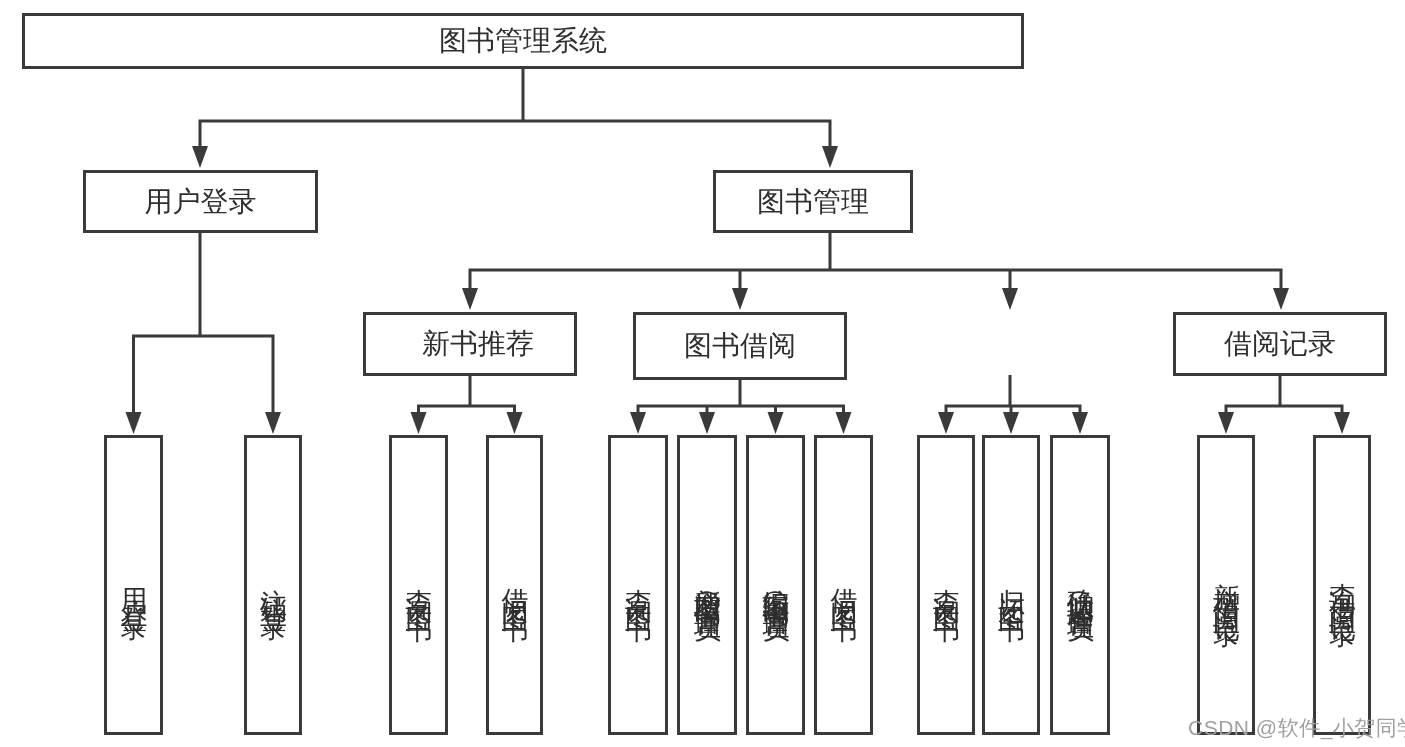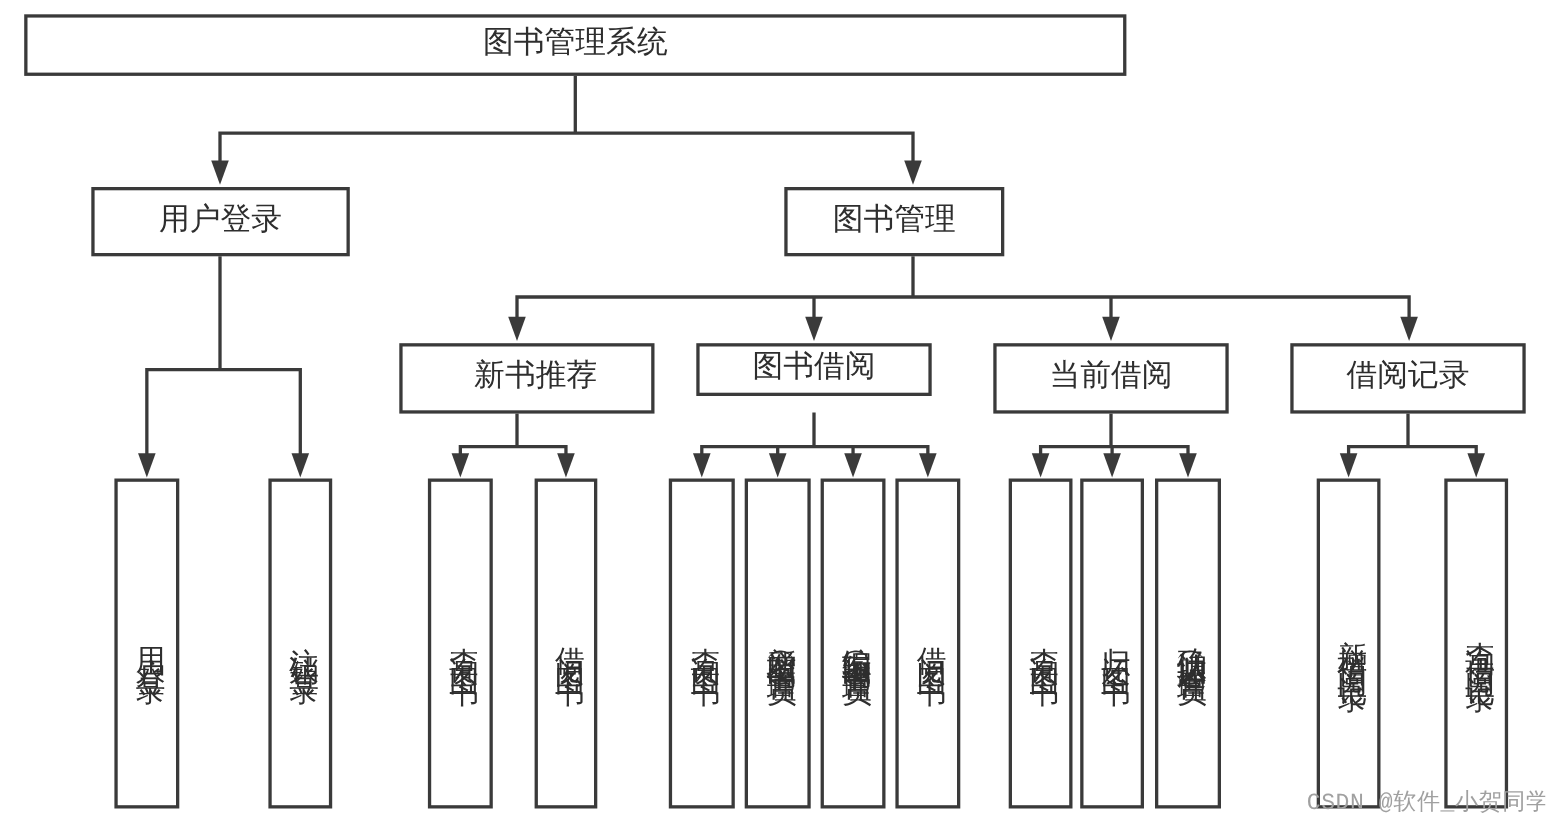--- a/index.html
+++ b/index.html
@@ -6,21 +6,21 @@
     margin: 0;
     padding: 0;
     background: #ffffff;
   }
   #canvas {
     position: relative;
     width: 1405px;
     height: 747px;
     background: #ffffff;
     overflow: hidden;
-    font-family: Liberation Mono, monospace;
+    font-family: Liberation Sans, sans-serif;
   }
   #connectors {
     position: absolute;
     left: 0;
     top: 0;
     width: 1405px;
     height: 747px;
   }
   .box {
     position: absolute;
@@ -95,23 +95,22 @@
       <polygon points="1218,412 1234,412 1226,434"></polygon>
       <polygon points="1334,412 1350,412 1342,434"></polygon>
     </g>
   </svg>
 
   <div class="box" style="left:22px; top:13px; width:1002px; height:56px;">图书管理系统</div>
 
   <div class="box" style="left:83px; top:170px; width:235px; height:63px;">用户登录</div>
   <div class="box" style="left:713px; top:170px; width:200px; height:63px;">图书管理</div>
 
-  <div class="box" style="left:363px; top:312px; width:232px; height:64px;padding-left:16px;">新书推荐</div>
-  <div class="box" style="left:633px; top:312px; width:214px; height:48px;">图书借阅</div>
-  <div class="box" style="left:903px; top:312px; width:214px; height:64px;">当前借阅</div>
+  <div class="box" style="left:363px; top:312px; width:214px; height:64px;padding-left:16px;">新书推荐</div>
+  <div class="box" style="left:633px; top:312px; width:214px; height:68px;">图书借阅</div>
   <div class="box" style="left:1173px; top:312px; width:214px; height:64px;">借阅记录</div>
 
   <div class="box leaf" style="left:104px; top:435px; width:59px; height:300px;">用户登录</div>
   <div class="box leaf" style="left:244px; top:435px; width:58px; height:300px;">注销登录</div>
 
   <div class="box leaf" style="left:389px; top:435px; width:59px; height:300px;">查询图书</div>
   <div class="box leaf" style="left:486px; top:435px; width:57px; height:300px;">借阅图书</div>
 
   <div class="box leaf" style="left:608px; top:435px; width:60px; height:300px;">查询图书</div>
   <div class="box leaf long" style="left:677px; top:435px; width:60px; height:300px;">新增图书（管理员）</div>

